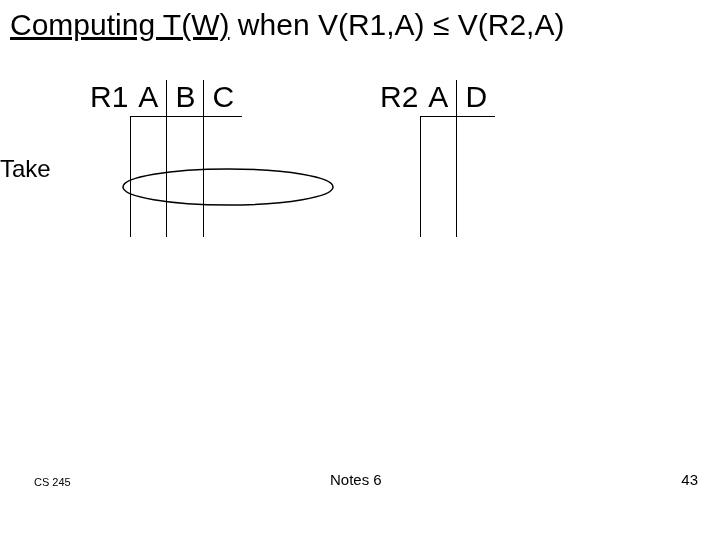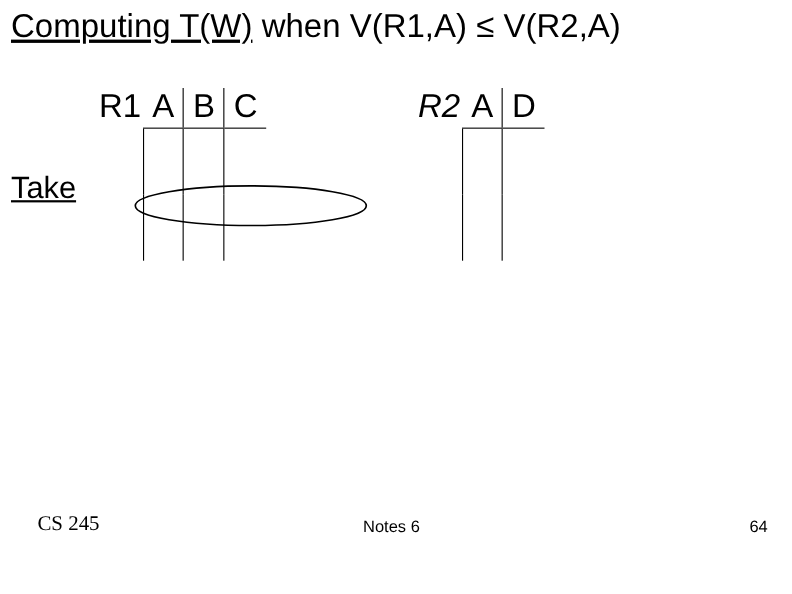--- a/index.html
+++ b/index.html
@@ -10,25 +10,25 @@
   .tables { position: absolute; left: 90px; top: 80px; }
   .table-wrap { position: absolute; top: 0; }
   .tbl { border-collapse: collapse; }
   .tbl th { font-weight: normal; font-size: 30px; padding: 0 8px 2px 8px; border-bottom: 1.5px solid #000; text-align: center; }
   .tbl th.name { border-bottom: none; padding-right: 2px; padding-left: 0; text-align: center; }
   .tbl td { height: 60px; padding: 0; }
   .tbl th + th, .tbl td + td { border-left: 1.5px solid #000; }
   .tbl th.name + th { border-left: none; }
   .colA, .colB, .colC, .colD { width: 72px; }
   .r1name { width: 70px; }
-  .r2name { width: 72px; font-style: italic; }
-  .take { position: absolute; left: 10px; top: 155px; font-size: 28px; line-height: 1.15; text-decoration: underline; }
+  .r2name { width: 72px; }
+  .take { position: absolute; left: 0; top: 155px; font-size: 24px; line-height: 1.15; }
   .match { position: absolute; left: 395px; top: 193px; font-size: 24px; }
   .footer { position: absolute; bottom: 12px; left: 0; width: 720px; }
-  .course { position: absolute; left: 34px; bottom: 0; font-size: 19px; font-family: Liberation Serif, serif; }
+  .course { position: absolute; left: 34px; bottom: 0; font-size: 11px; }
   .notes  { position: absolute; left: 330px; bottom: 0; font-size: 15px; margin-top: 12px; }
   .pagen  { position: absolute; right: 22px; bottom: 0; font-size: 15px; }
   .ellipse-icon { position: absolute; left: 118px; top: 165px; }
 </style>
 </head>
 <body>
 <div class="slide">
 
   <div class="title">
     <span class="u">Computing T(W)</span>
@@ -93,16 +93,16 @@
   </div>
 
   <svg class="ellipse-icon" width="220" height="60">
     <ellipse cx="110" cy="22" rx="105" ry="18" fill="none" stroke="#000" stroke-width="1.5"></ellipse>
   </svg>
 
 
   <div class="footer">
     <div class="course">CS 245</div>
     <div class="notes">Notes 6</div>
-    <div class="pagen">64</div>
+    <div class="pagen">43</div>
   </div>
 
 </div>
 
 </body></html>

